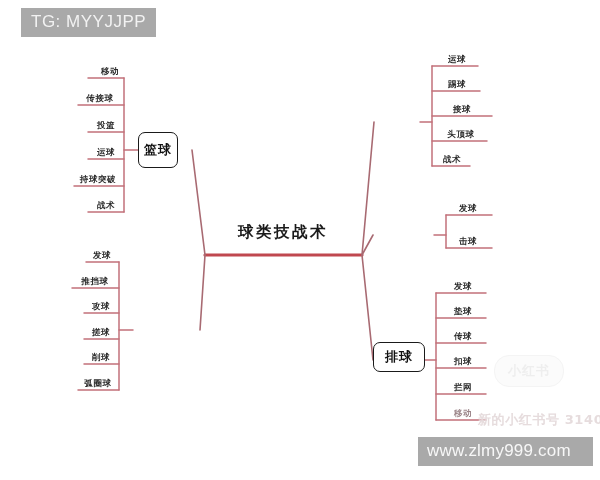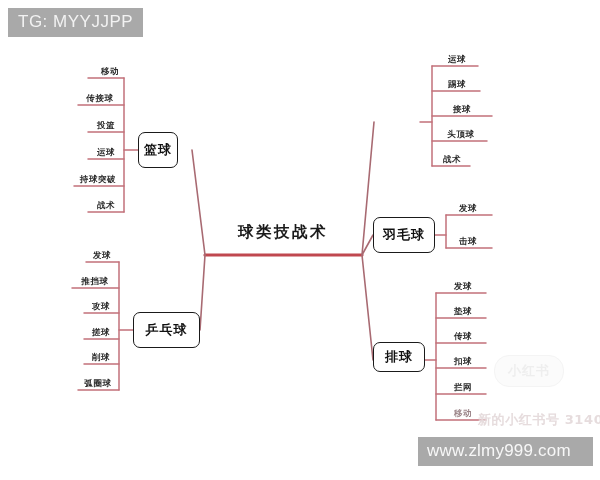--- a/index.html
+++ b/index.html
@@ -47,21 +47,21 @@
     text-align:center;
   }
   .leaf.blur{
     color:#8a6f74;
     filter:blur(.2px);
     opacity:.85;
   }
 
   
   #tg-banner{
-    position:absolute;left:8px;top:8px;
+    position:absolute;left:21px;top:8px;
     background:#a9a9a9;
     color:#f2f2f2;
     font-size:17px;
     letter-spacing:.5px;
     padding:4px 10px 5px 10px;
     font-family:"Liberation Sans",sans-serif;
   }
   #url-banner{
     position:absolute;left:418px;top:437px;
     background:#a9a9a9;
@@ -149,28 +149,22 @@
       <line x1="436" y1="420" x2="486" y2="420"></line>
     </g>
   </svg>
 
   <div class="center-label" style="left:238px;top:222px;">球类技战术</div>
 
   <div class="node lvl1" style="left:138px;top:132px;width:40px;height:36px;">
     <span>篮球</span>
   </div>
 
-  <div class="node lvl1" style="left:133px;top:312px;width:67px;height:36px;">
-    <span>乒乓球</span>
-  </div>
-
-
-  <div class="node lvl1" style="left:373px;top:217px;width:62px;height:36px;">
-    <span>羽毛球</span>
-  </div>
+
+
 
   <div class="node lvl1" style="left:373px;top:342px;width:52px;height:30px;">
     <span>排球</span>
   </div>
 
   <div class="leaf" style="left:110px;top:66px;">移动</div>
   <div class="leaf" style="left:100px;top:93px;">传接球</div>
   <div class="leaf" style="left:106px;top:120px;">投篮</div>
   <div class="leaf" style="left:106px;top:147px;">运球</div>
   <div class="leaf" style="left:98px;top:174px;">持球突破</div>

